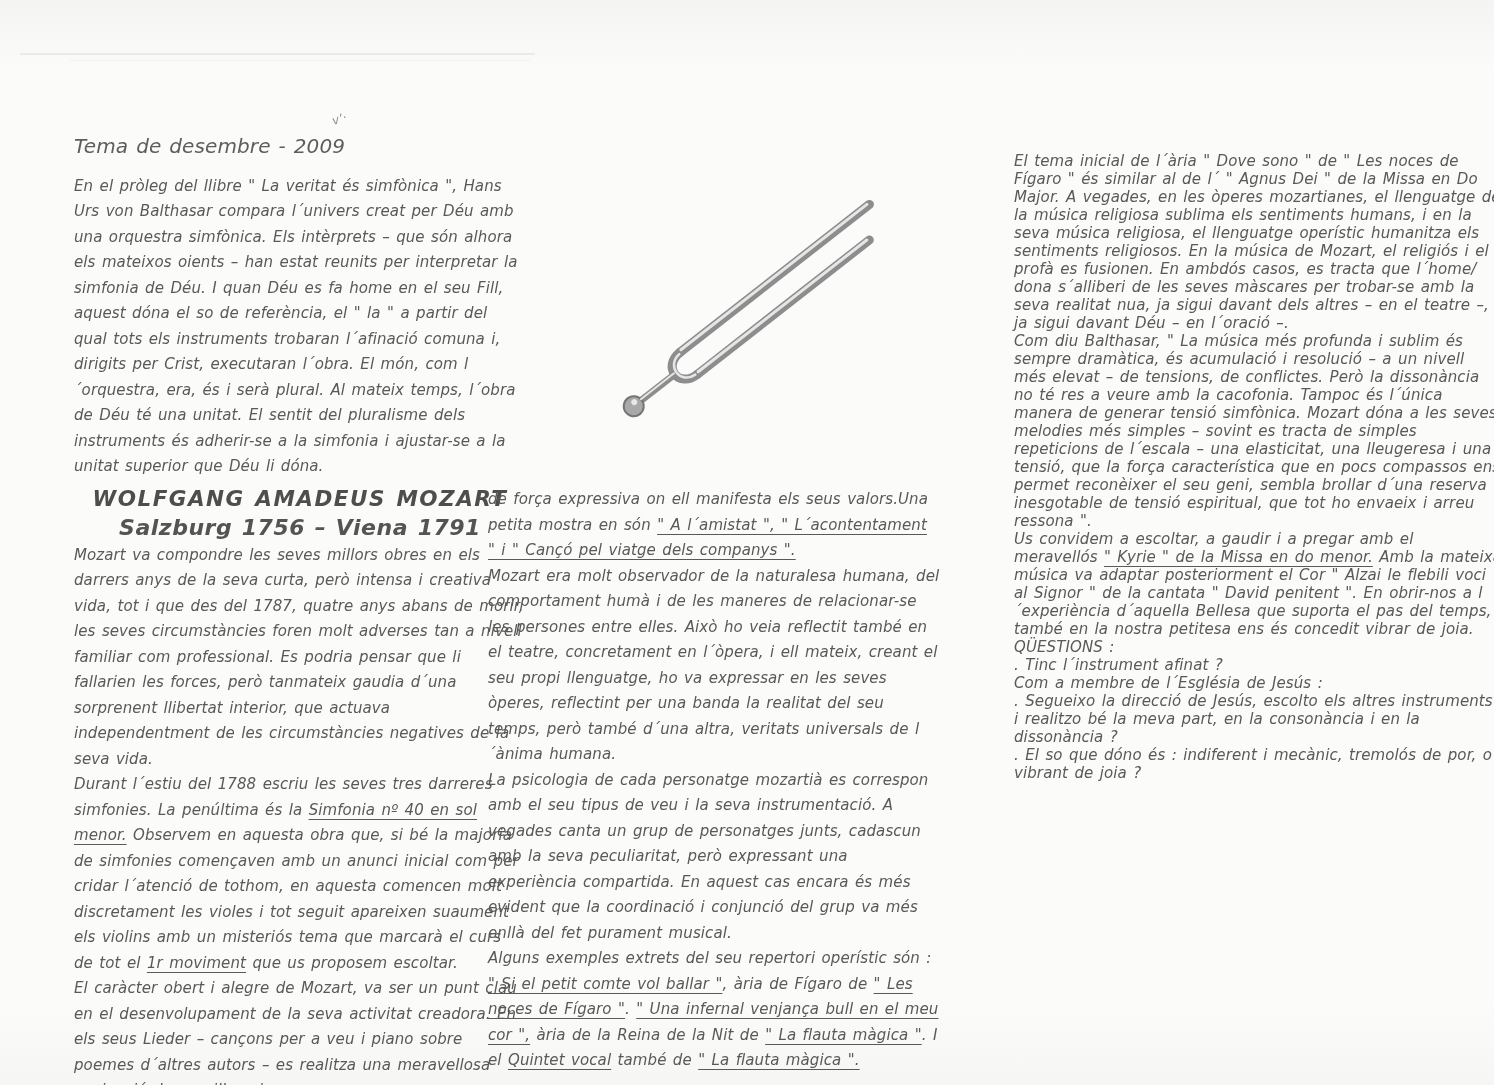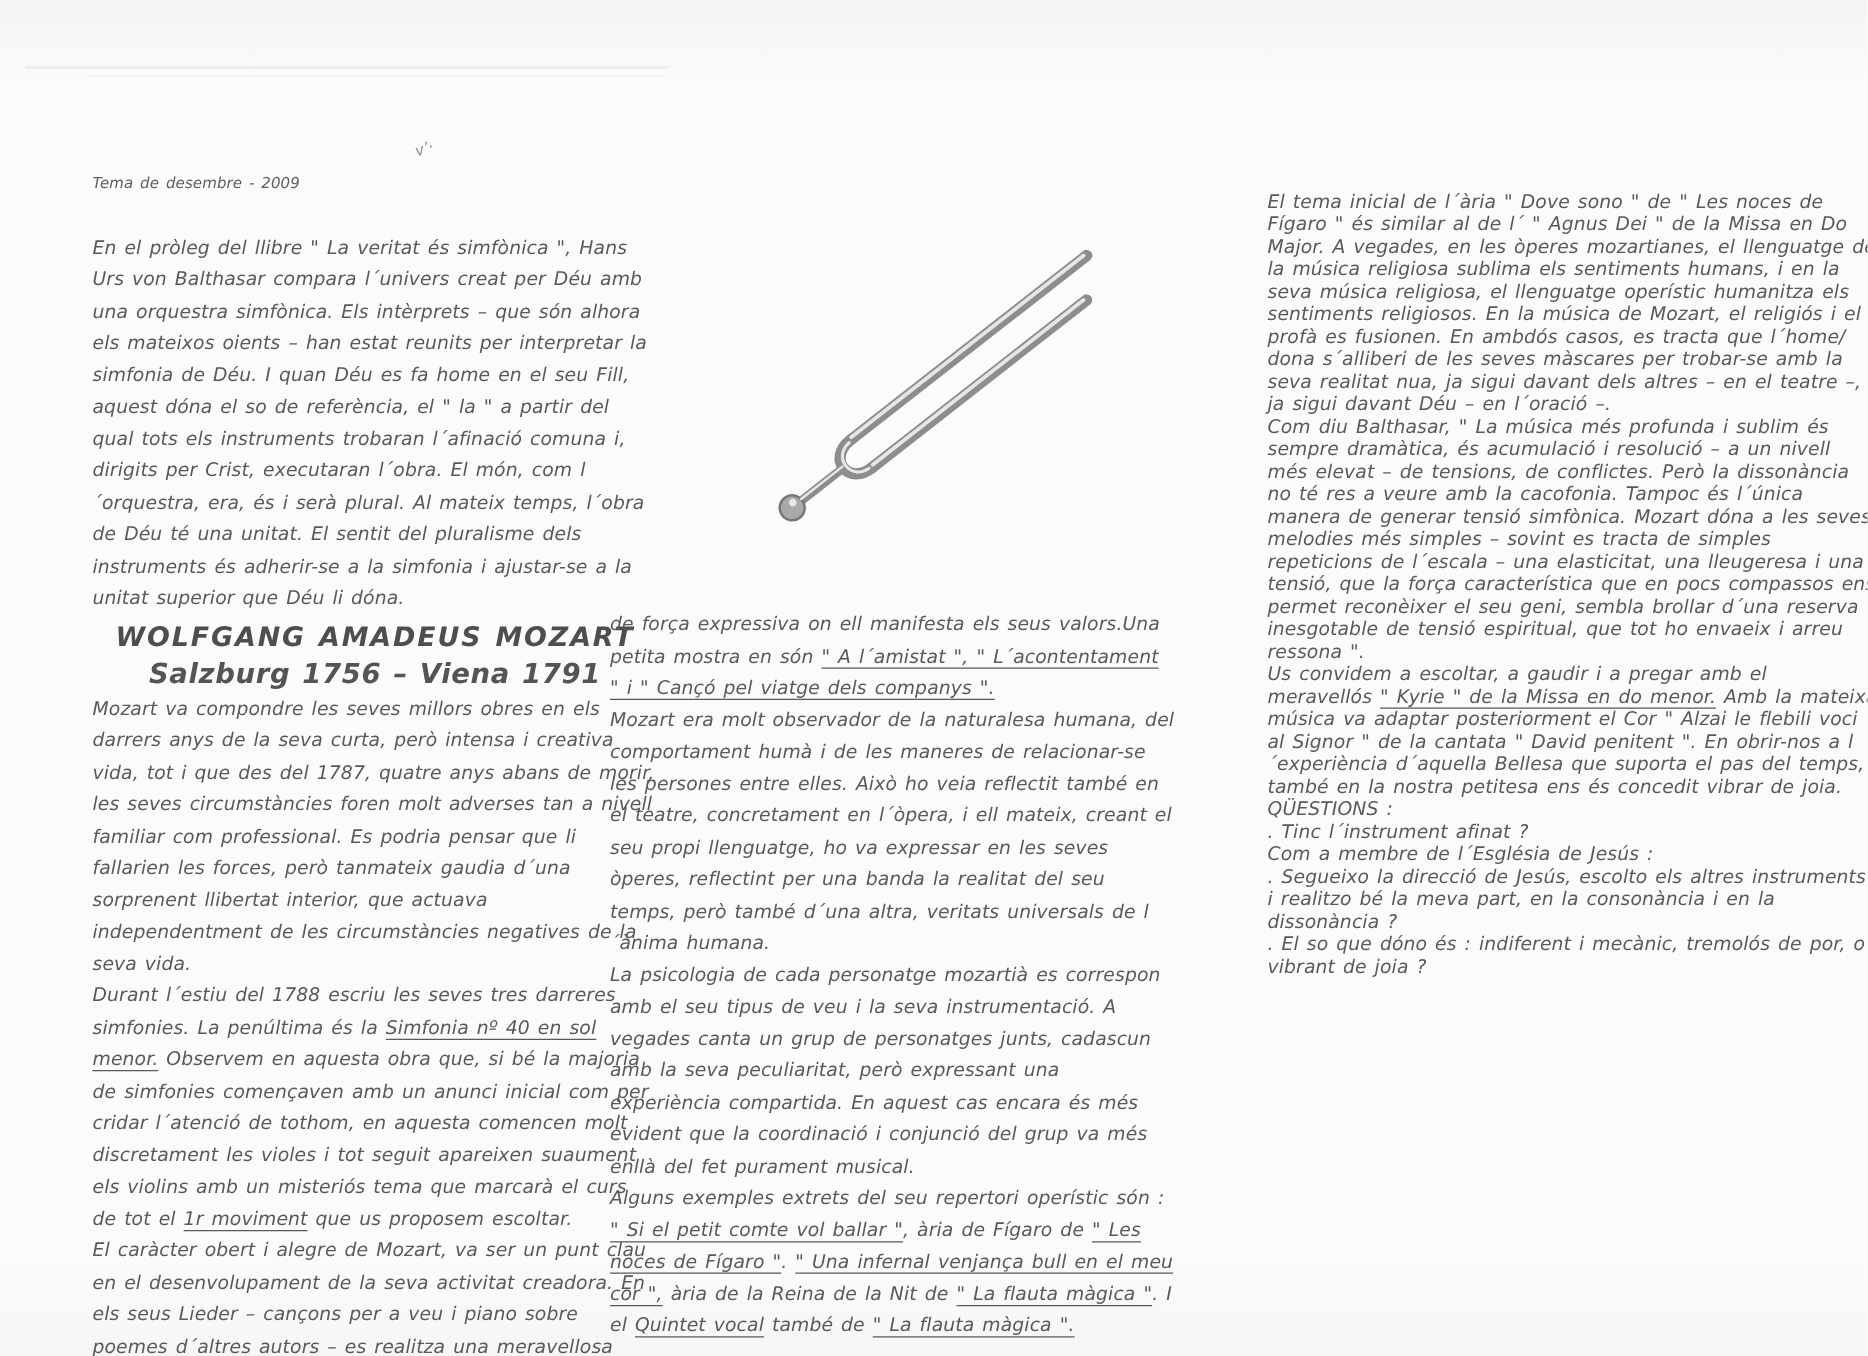--- a/index.html
+++ b/index.html
@@ -18,21 +18,21 @@
     color:#595959;
     font-style:italic;
     font-size:15px;
     line-height:25.5px;
     letter-spacing:.1px;
     word-spacing:1.5px;
   }
   .col-left{left:74px;top:134px;width:452px;}
   .col-middle{left:488px;top:487px;width:452px;}
   .col-right{left:1014px;top:152px;width:488px;line-height:18px;}
-  .date-line{font-size:12px;margin-bottom:26px;color:#5d5d5d;}
+  .date-line{font-size:20px;margin-bottom:14px;color:#5d5d5d;}
   .article-title{
     font-size:21.5px;font-weight:bold;text-align:center;
     letter-spacing:1.5px;color:#4e4e4e;margin:5px 0 3px 0;line-height:28px;font-style:italic;
   }
   .article-subtitle{
     font-size:22px;font-weight:bold;text-align:center;
     color:#545454;margin:0 0 3px 0;line-height:24px;letter-spacing:.5px;
   }
   .para{margin:0;}
   .b{font-weight:normal;}

